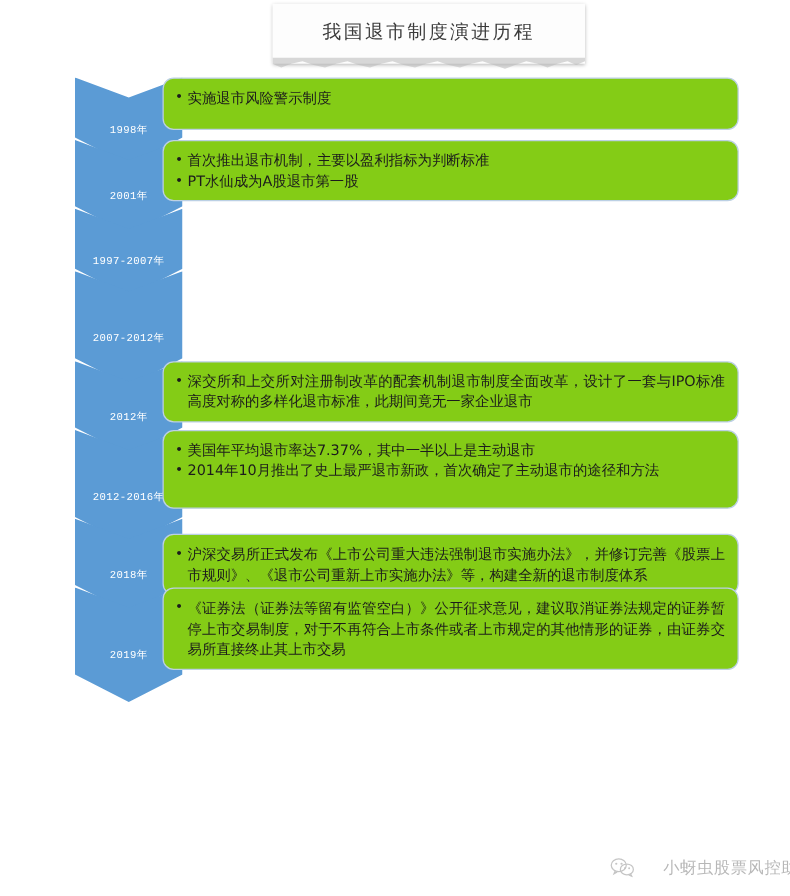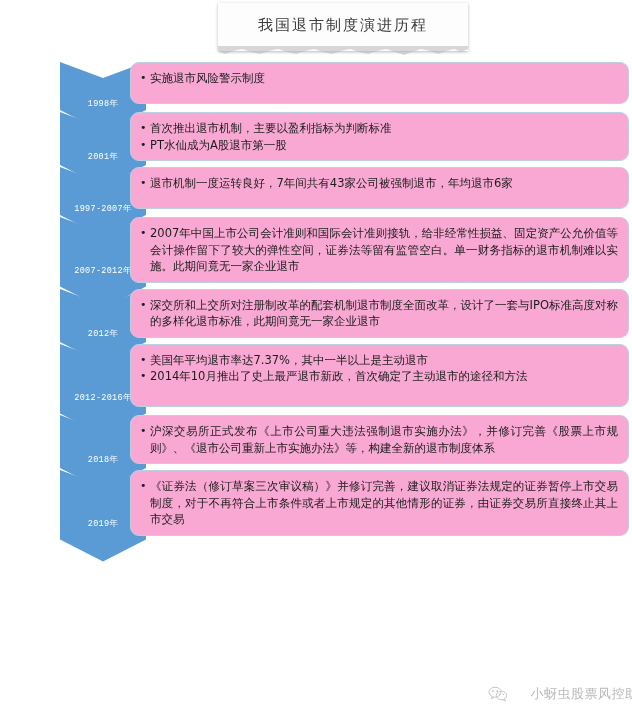--- a/index.html
+++ b/index.html
@@ -87,22 +87,22 @@
     font-size: 8.5px;
     letter-spacing: 0.3px;
     white-space: nowrap;
     font-family: Liberation Mono, monospace;
   }
 
   
   .card {
     position: absolute;
     left: 98px;
-    width: 499px;
-    background: #f9a8d4;
+    width: 461px;
+    background: #84cc16;
     border: 1px solid #bcd0e4;
     border-radius: 9px;
     padding: 7px 10px 7px 8px;
   }
 
   .bullet {
     position: relative;
     padding-left: 11px;
     font-size: 11.5px;
     line-height: 16.5px;
@@ -169,32 +169,26 @@
         <div class="card" style="top: 0px; min-height: 47px;">
           <div class="bullet">首次推出退市机制，主要以盈利指标为判断标准</div>
           <div class="bullet">PT水仙成为A股退市第一股</div>
         </div>
       </div>
       <div class="row" style="height: 50px;">
         <svg class="chev" viewBox="0 0 86 70" preserveAspectRatio="none" height="70" style="top: 0px;">
           <path d="M0,0 L43,16 L86,0 L86,48 L43,70 L0,48 Z" fill="#5b9bd5"></path>
         </svg>
         <div class="year" style="top: 36px;">1997-2007年</div>
-        <div class="card" style="top: 0px; min-height: 42px;">
-          <div class="bullet">退市机制一度运转良好，7年间共有43家公司被强制退市，年均退市6家</div>
-        </div>
       </div>
       <div class="row" style="height: 71.5px;">
         <svg class="chev" viewBox="0 0 86 91.5" preserveAspectRatio="none" height="91.5" style="top: 0px;">
           <path d="M0,0 L43,16 L86,0 L86,69.5 L43,91.5 L0,69.5 Z" fill="#5b9bd5"></path>
         </svg>
         <div class="year" style="top: 48px;">2007-2012年</div>
-        <div class="card" style="top: 0px; min-height: 63.5px;">
-          <div class="bullet">2007年中国上市公司会计准则和国际会计准则接轨，给非经常性损益、固定资产公允价值等会计操作留下了较大的弹性空间，证券法等留有监管空白。单一财务指标的退市机制难以实施。此期间竟无一家企业退市</div>
-        </div>
       </div>
       <div class="row" style="height: 55px;">
         <svg class="chev" viewBox="0 0 86 75" preserveAspectRatio="none" height="75" style="top: 0px;">
           <path d="M0,0 L43,16 L86,0 L86,53 L43,75 L0,53 Z" fill="#5b9bd5"></path>
         </svg>
         <div class="year" style="top: 39px;">2012年</div>
         <div class="card" style="top: 0px; min-height: 47px;">
           <div class="bullet">深交所和上交所对注册制改革的配套机制退市制度全面改革，设计了一套与IPO标准高度对称的多样化退市标准，此期间竟无一家企业退市</div>
         </div>
       </div>
@@ -206,31 +200,31 @@
         <div class="card" style="top: 0px; min-height: 63.5px;">
           <div class="bullet">美国年平均退市率达7.37%，其中一半以上是主动退市</div>
           <div class="bullet">2014年10月推出了史上最严退市新政，首次确定了主动退市的途径和方法</div>
         </div>
       </div>
       <div class="row" style="height: 55px;">
         <svg class="chev" viewBox="0 0 86 75" preserveAspectRatio="none" height="75" style="top: 0px;">
           <path d="M0,0 L43,16 L86,0 L86,53 L43,75 L0,53 Z" fill="#5b9bd5"></path>
         </svg>
         <div class="year" style="top: 39px;">2018年</div>
-        <div class="card" style="top: 0px; min-height: 47px;">
+        <div class="card" style="top: 12px; min-height: 47px;">
           <div class="bullet">沪深交易所正式发布《上市公司重大违法强制退市实施办法》，并修订完善《股票上市规则》、《退市公司重新上市实施办法》等，构建全新的退市制度体系</div>
         </div>
       </div>
       <div class="row" style="height: 71.5px;">
         <svg class="chev" viewBox="0 0 86 91.5" preserveAspectRatio="none" height="91.5" style="top: 0px;">
           <path d="M0,0 L43,16 L86,0 L86,69.5 L43,91.5 L0,69.5 Z" fill="#5b9bd5"></path>
         </svg>
         <div class="year" style="top: 48px;">2019年</div>
         <div class="card" style="top: 0px; min-height: 63.5px;">
-          <div class="bullet">《证券法（修订草案三次审议稿）》并修订完善，建议取消证券法规定的证券暂停上市交易制度，对于不再符合上市条件或者上市规定的其他情形的证券，由证券交易所直接终止其上市交易</div>
+          <div class="bullet">《证券法（证券法等留有监管空白）》公开征求意见，建议取消证券法规定的证券暂停上市交易制度，对于不再符合上市条件或者上市规定的其他情形的证券，由证券交易所直接终止其上市交易</div>
         </div>
       </div>
     </div>
 
   <div class="watermark">
     <svg width="20" height="16" viewBox="0 0 20 16">
       <ellipse cx="7" cy="6.2" rx="6" ry="5" fill="none" stroke="#777" stroke-width="1"></ellipse>
       <path d="M4.2,10.6 L3.2,13 L5.8,11.5" fill="none" stroke="#777" stroke-width="1"></path>
       <circle cx="5" cy="5" r="0.9" fill="#777"></circle>
       <circle cx="9.2" cy="5" r="0.9" fill="#777"></circle>

